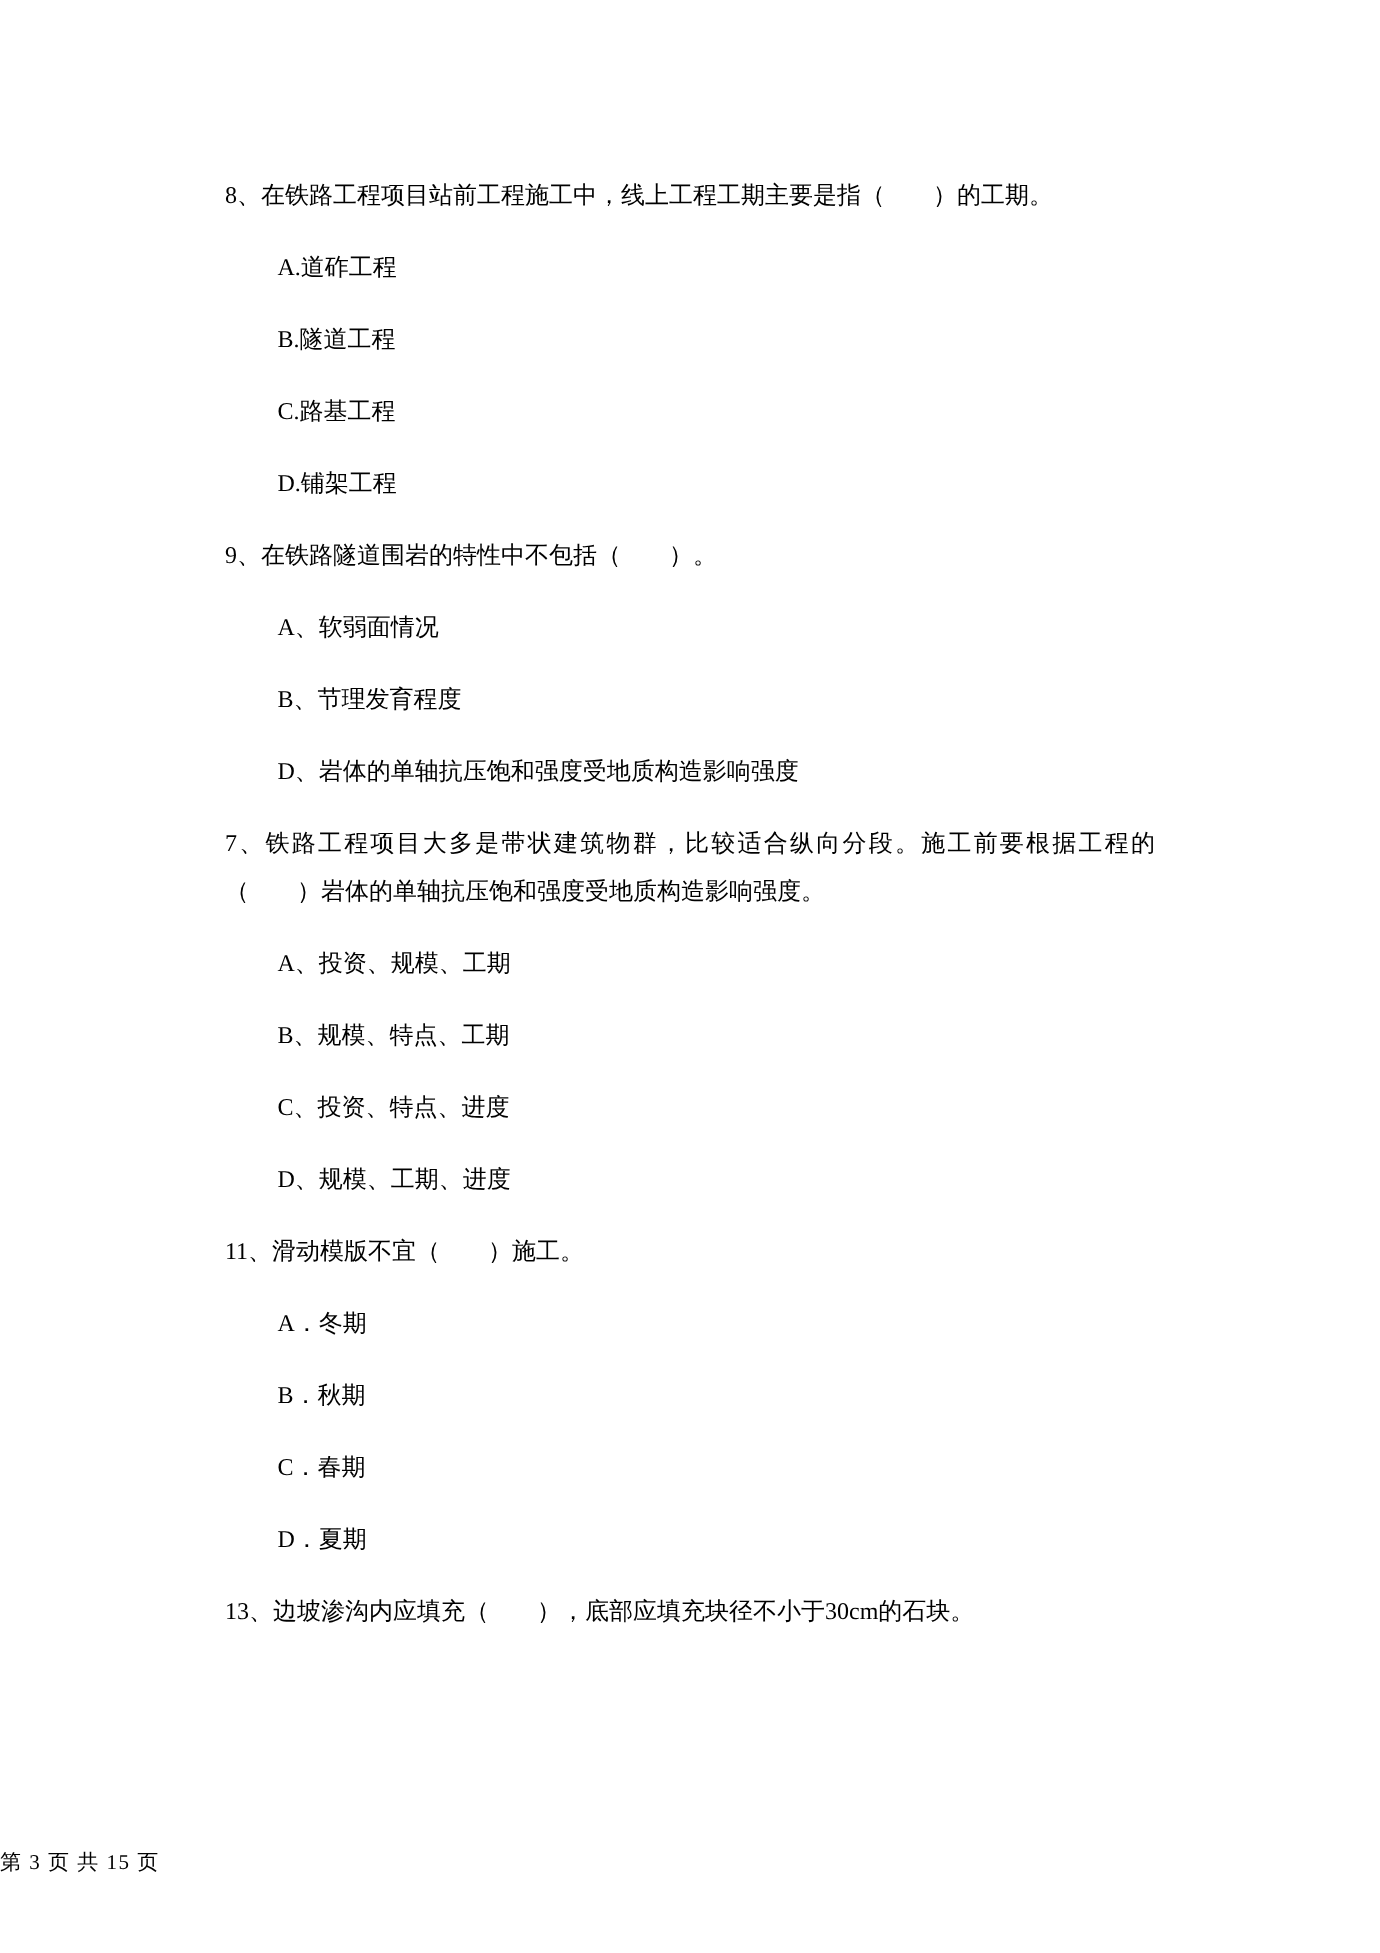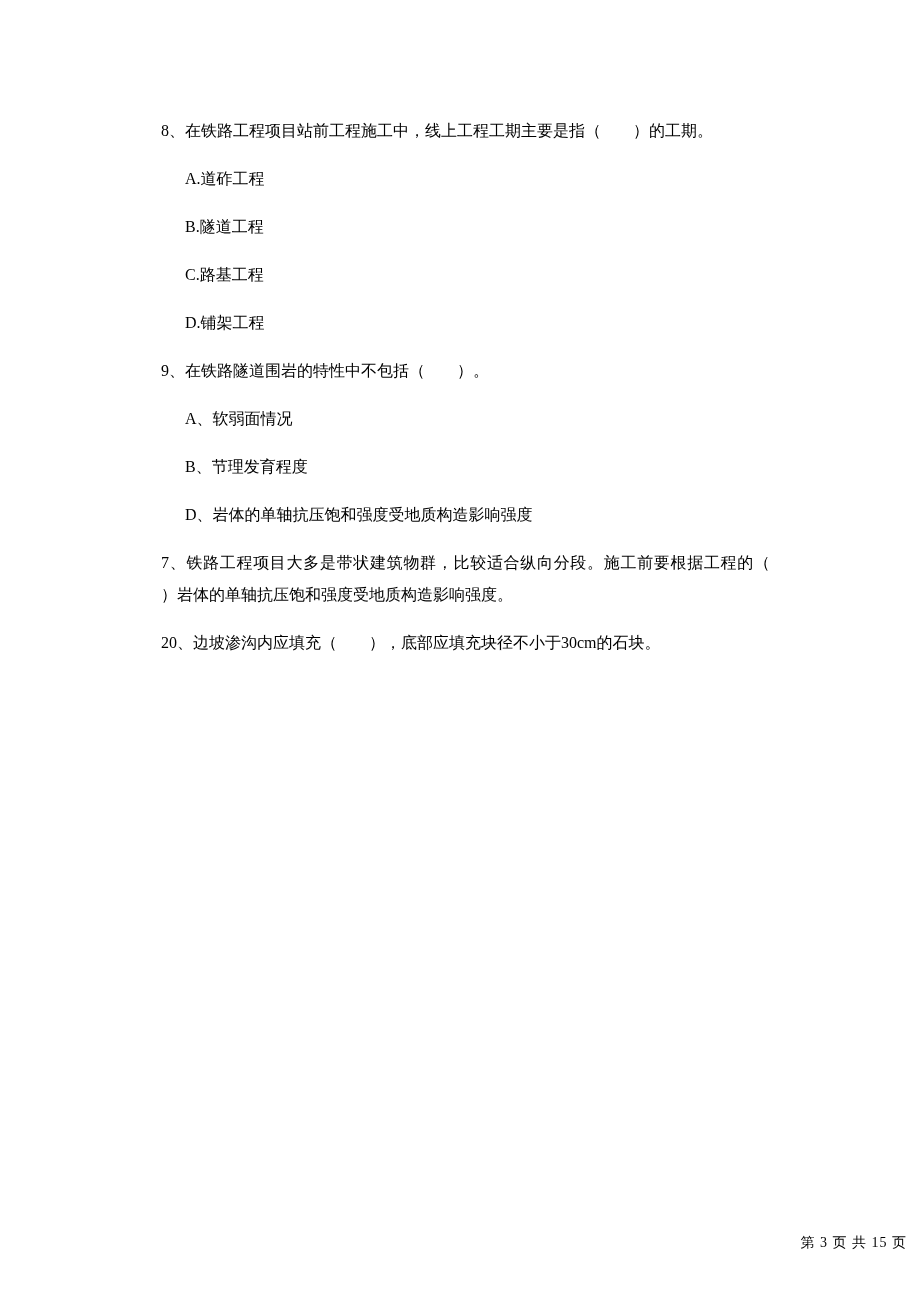--- a/index.html
+++ b/index.html
@@ -16,39 +16,38 @@
     .page {
       padding: 115px 150px 0 150px;
     }
     .question {
       margin-bottom: 16px;
       line-height: 2.0;
     }
     .question-stem {
       margin-bottom: 16px;
       text-align: justify;
-      margin-left: 11px;
     }
     .options {
       padding-left: 35px;
       font-family: Liberation Serif, serif;
     }
     .option {
       margin-bottom: 16px;
       line-height: 2.0;
     }
     .paren {
       display: inline;
     }
     .footer {
       position: absolute;
       bottom: 48px;
       left: 0;
       right: 13px;
-      text-align: right;
+      text-align: left;
       font-size: 14px;
       letter-spacing: 1px;
       margin-top: 36px;
     }
   </style>
 </head>
 <body>
 
 <div class="page">
 
@@ -72,26 +71,41 @@
       <div class="option">A、软弱面情况</div>
       <div class="option">B、节理发育程度</div>
       <div class="option">D、岩体的单轴抗压饱和强度受地质构造影响强度</div>
     </div>
   </div>
 
   <div class="question">
     <div class="question-stem">
       <span>7、铁路工程项目大多是带状建筑物群，比较适合纵向分段。施工前要根据工程的（</span><span class="paren">　　</span><span>）岩体的单轴抗压饱和强度受地质构造影响强度。</span>
     </div>
-  </div>
-
-  <div class="question">
+    <div class="options">
+      <div class="option">A、投资、规模、工期</div>
+      <div class="option">B、规模、特点、工期</div>
+      <div class="option">C、投资、特点、进度</div>
+      <div class="option">D、规模、工期、进度</div>
+    </div>
   </div>
 
   <div class="question">
     <div class="question-stem">
-      <span>20、边坡渗沟内应填充（</span><span class="paren">　　</span><span>），底部应填充块径不小于30cm的石块。</span>
+      <span>11、滑动模版不宜（</span><span class="paren">　　</span><span>）施工。</span>
+    </div>
+    <div class="options">
+      <div class="option">A．冬期</div>
+      <div class="option">B．秋期</div>
+      <div class="option">C．春期</div>
+      <div class="option">D．夏期</div>
+    </div>
+  </div>
+
+  <div class="question">
+    <div class="question-stem">
+      <span>13、边坡渗沟内应填充（</span><span class="paren">　　</span><span>），底部应填充块径不小于30cm的石块。</span>
     </div>
   </div>
 
 </div>
 
 <div class="footer">第 3 页 共 15 页</div>
 
 </body></html>

